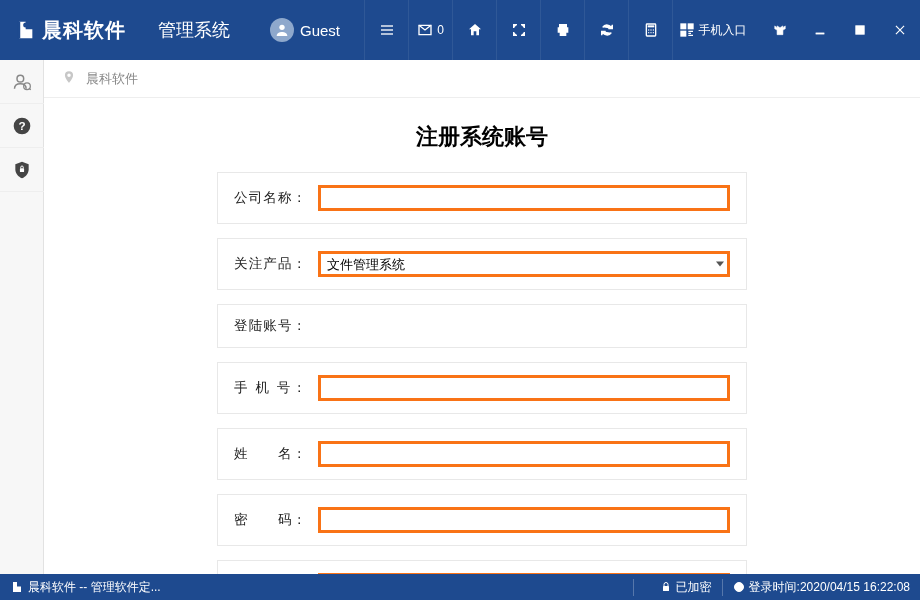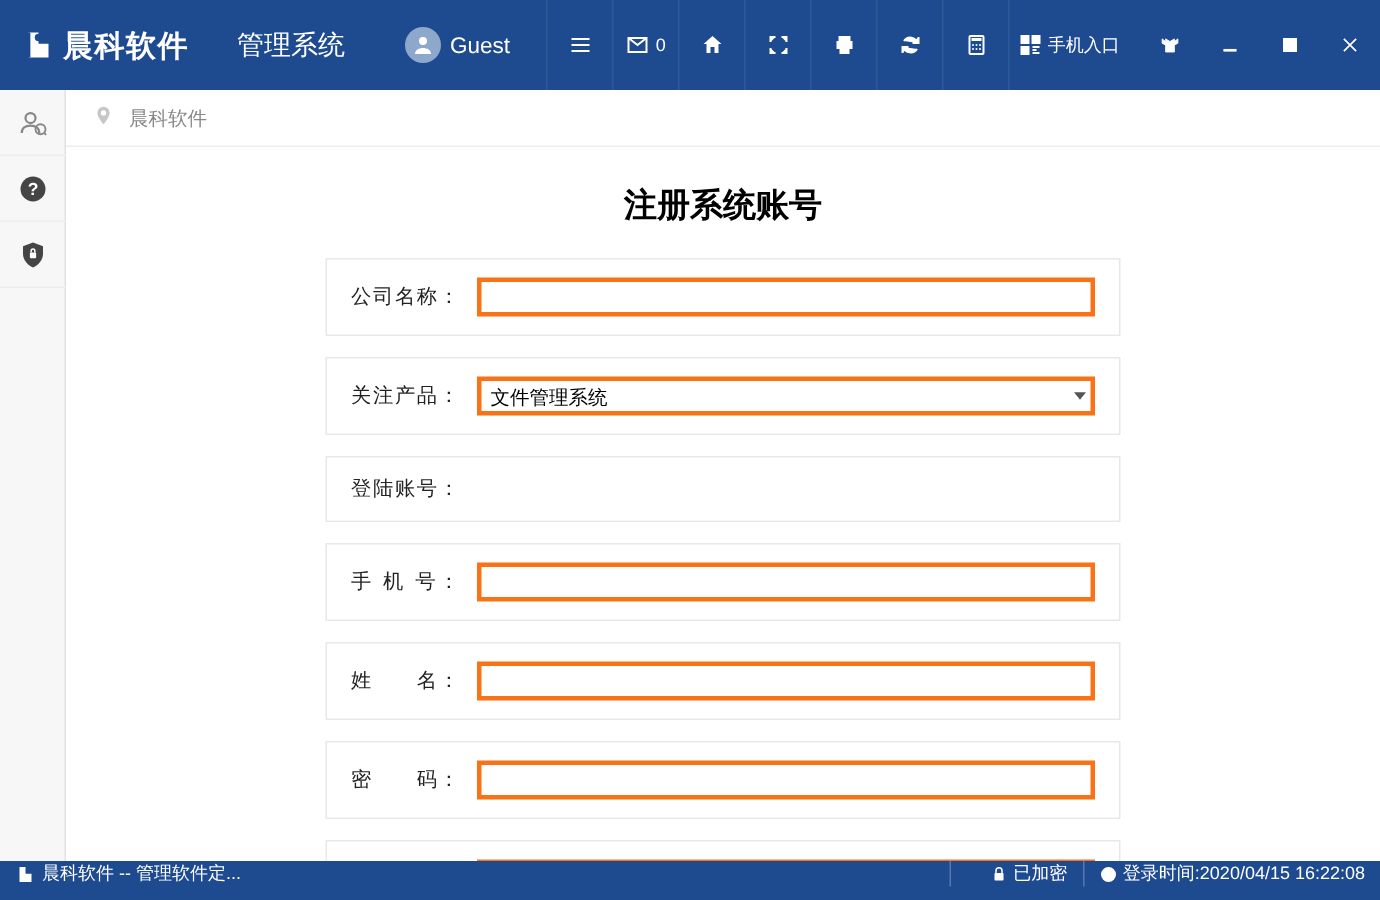--- a/index.html
+++ b/index.html
@@ -43,21 +43,21 @@
   .label::after { content: "："; }
   .field { flex: 1; }
   input[type=text], input[type=password], select {
     width: 100%; height: 26px; border: 3px solid #f97316; padding: 0 6px; font-size: 13px; background: #fff;
   }
   select { appearance: none; -webkit-appearance: none; background: #fff; padding-right: 20px; }
   .select-wrap { position: relative; width: 100%; }
   .select-caret { position: absolute; right: 6px; top: 50%; transform: translateY(-50%); pointer-events: none; border-left: 4px solid transparent; border-right: 4px solid transparent; border-top: 5px solid #555; }
 
   
-  .statusbar { height: 26px; background: #1e4a8f; color: #fff; display: flex; align-items: flex-start; font-size: 12px; padding: 0 10px; gap: 10px; }
+  .statusbar { height: 26px; background: #1e4a8f; color: #fff; display: flex; align-items: center; font-size: 12px; padding: 0 10px; gap: 10px; }
   .status-left { display: flex; align-items: center; gap: 6px; }
   .status-left svg, .status-mid svg, .status-right svg { width: 12px; height: 12px; fill: #fff; }
   .status-mid { margin-left: auto; display: flex; align-items: center; gap: 4px; border-left: 1px solid rgba(255,255,255,0.25); padding-left: 26px; }
   .status-right { display: flex; align-items: center; gap: 4px; border-left: 1px solid rgba(255,255,255,0.25); padding-left: 10px; }
 </style>
 </head>
 <body>
 
 <div class="topbar">
   <div class="logo">

